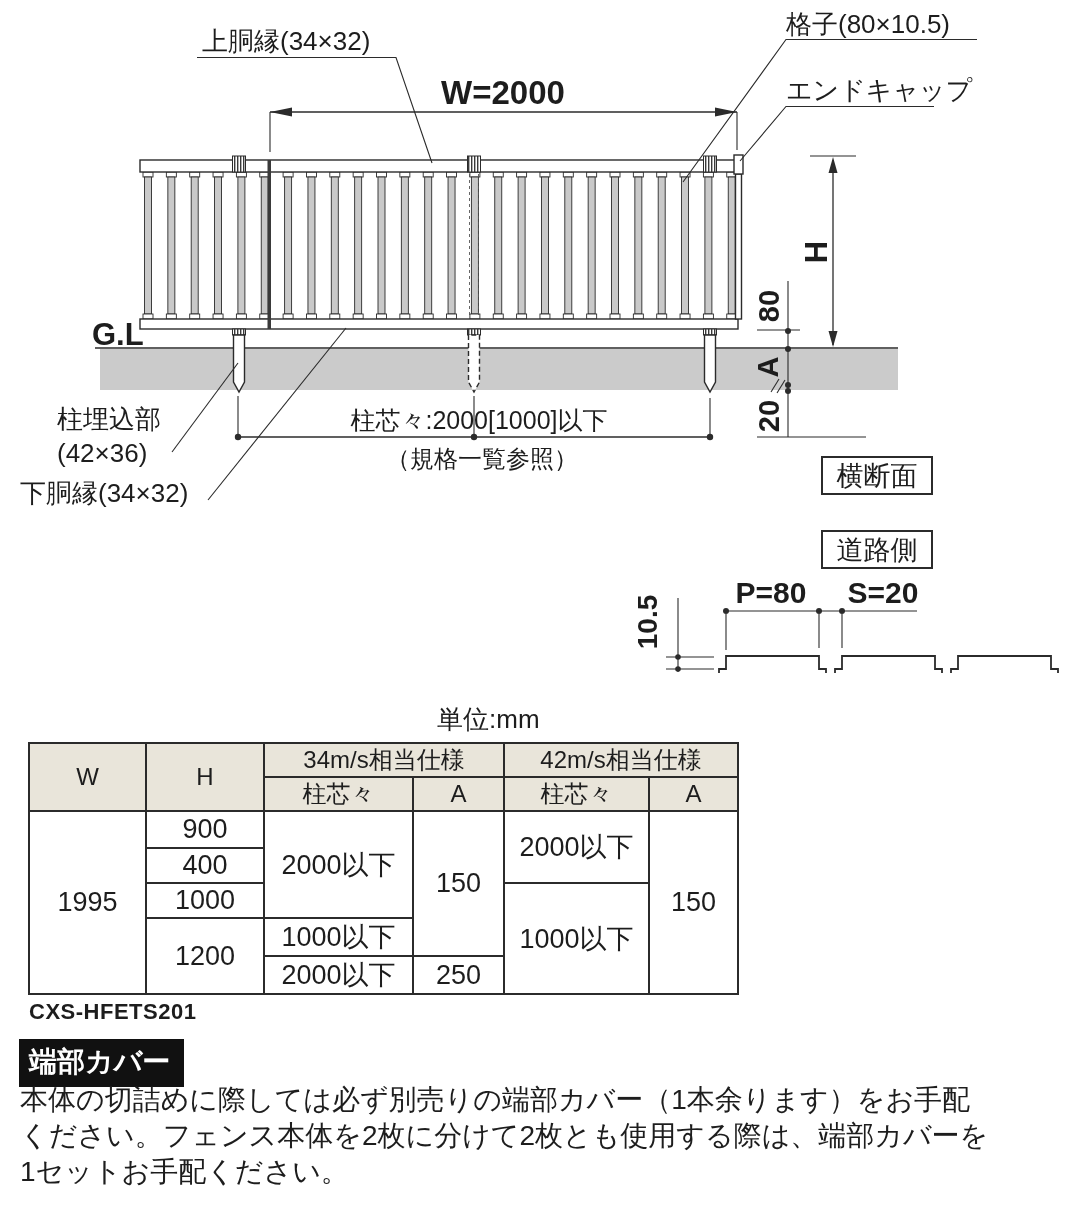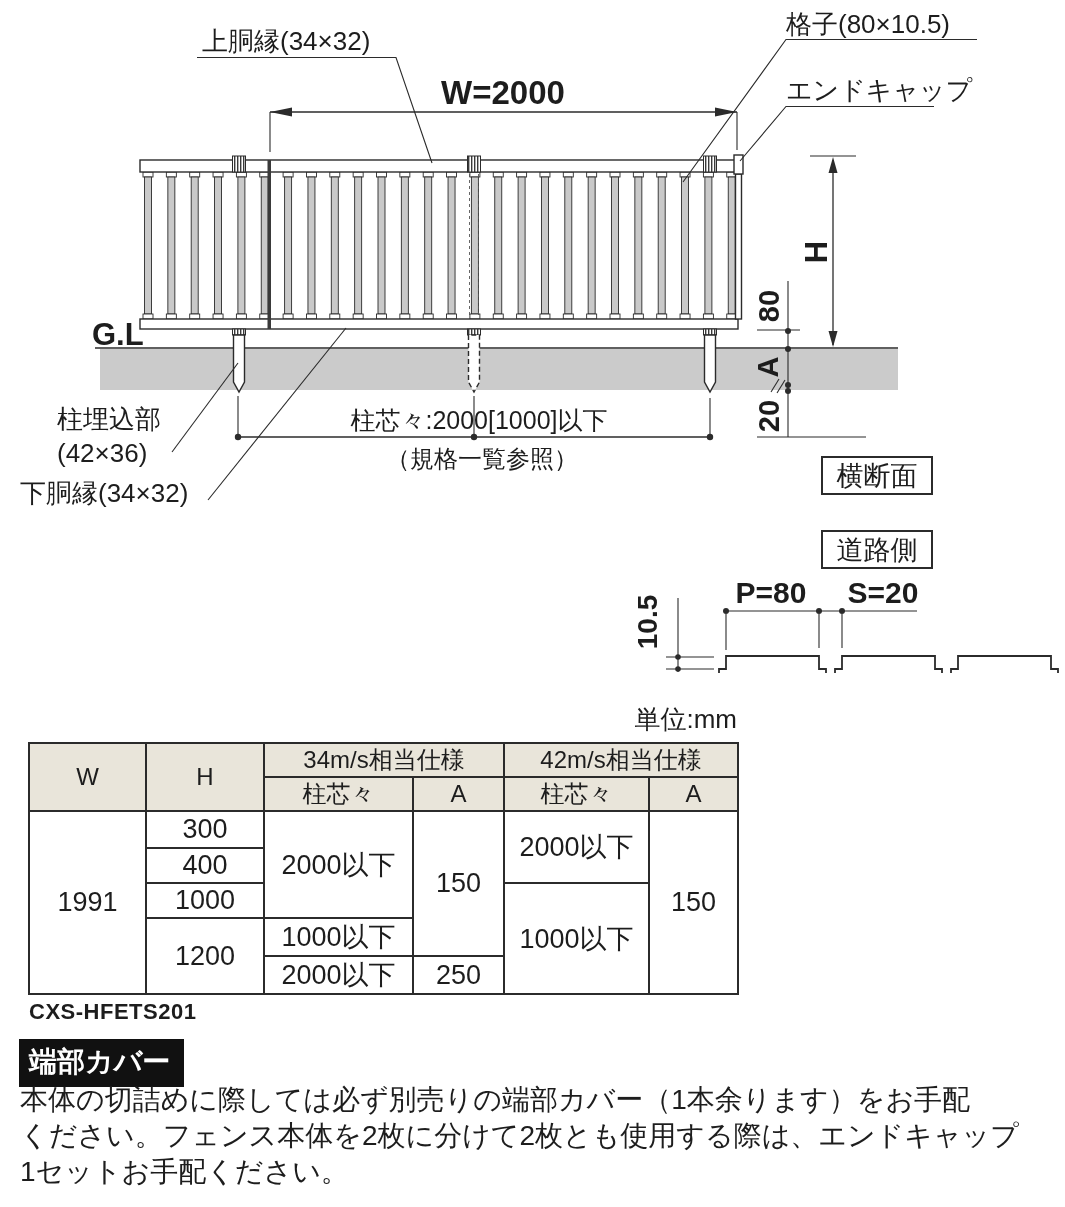--- a/index.html
+++ b/index.html
@@ -16,21 +16,21 @@
   .hid{stroke:#555;stroke-width:.9;stroke-dasharray:3 3;}
   .hat{fill:none;stroke:#2b2b2b;stroke-width:1.8;}
   .dot{fill:#2b2b2b;}
   .arrow{fill:#2b2b2b;stroke:none;}
   .rail{fill:#ffffff;stroke:#2b2b2b;stroke-width:1.4;}
   .boxed{fill:#ffffff;stroke:#2b2b2b;stroke-width:2;}
   .lbl{font-size:26px;}
   .dimtxt{font-size:29px;font-weight:600;}
   
   .spec-title{position:absolute;left:28px;top:696px;font-size:29px;font-weight:700;}
-  .unit-label{position:absolute;left:437px;top:702px;width:300px;text-align:right;font-size:26px;}
+  .unit-label{position:absolute;left:437px;top:702px;width:300px;font-size:26px;}
   table.spec{position:absolute;left:28px;top:742px;border-collapse:collapse;table-layout:fixed;}
   table.spec th,table.spec td{border:2px solid #2b2b2b;text-align:center;vertical-align:middle;padding:0;}
   table.spec th{background:#e9e5da;font-weight:400;font-size:24px;}
   table.spec td{font-size:27px;}
   .model-code{position:absolute;left:29px;top:999px;font-size:22px;font-weight:600;letter-spacing:.5px;}
   .end-cover-title{position:absolute;left:19px;top:1039px;background:#111;color:#fff;
                    font-size:28px;font-weight:700;padding:4px 14px 6px 10px;}
   .end-cover-body{position:absolute;left:20px;top:1082px;width:1030px;font-size:28px;line-height:36px;}
 </style>
 </head>
@@ -275,22 +275,22 @@
       <th colspan="2">34m/s相当仕様</th>
       <th colspan="2">42m/s相当仕様</th>
     </tr>
     <tr style="height:28px">
       <th>柱芯々</th>
       <th>A</th>
       <th>柱芯々</th>
       <th>A</th>
     </tr>
     <tr style="height:37px">
-      <td rowspan="5">1991</td>
-      <td>300</td>
+      <td rowspan="5">1995</td>
+      <td>900</td>
       <td rowspan="3">2000以下</td>
       <td rowspan="4">150</td>
       <td rowspan="2">2000以下</td>
       <td rowspan="5">150</td>
     </tr>
     <tr style="height:35px">
       <td>400</td>
     </tr>
     <tr style="height:35px">
       <td>1000</td>
@@ -305,17 +305,17 @@
       <td>250</td>
     </tr>
   </tbody>
     </table>
 
   <div class="model-code">CXS-HFETS201</div>
 
   <div class="end-cover-title">端部カバー</div>
   <div class="end-cover-body">
     <div>本体の切詰めに際しては必ず別売りの端部カバー（1本余ります）をお手配</div>
-    <div>ください。フェンス本体を2枚に分けて2枚とも使用する際は、エンドキャップ</div>
+    <div>ください。フェンス本体を2枚に分けて2枚とも使用する際は、端部カバーを</div>
     <div>1セットお手配ください。</div>
   </div>
 
 </div>
 
 </body></html>

